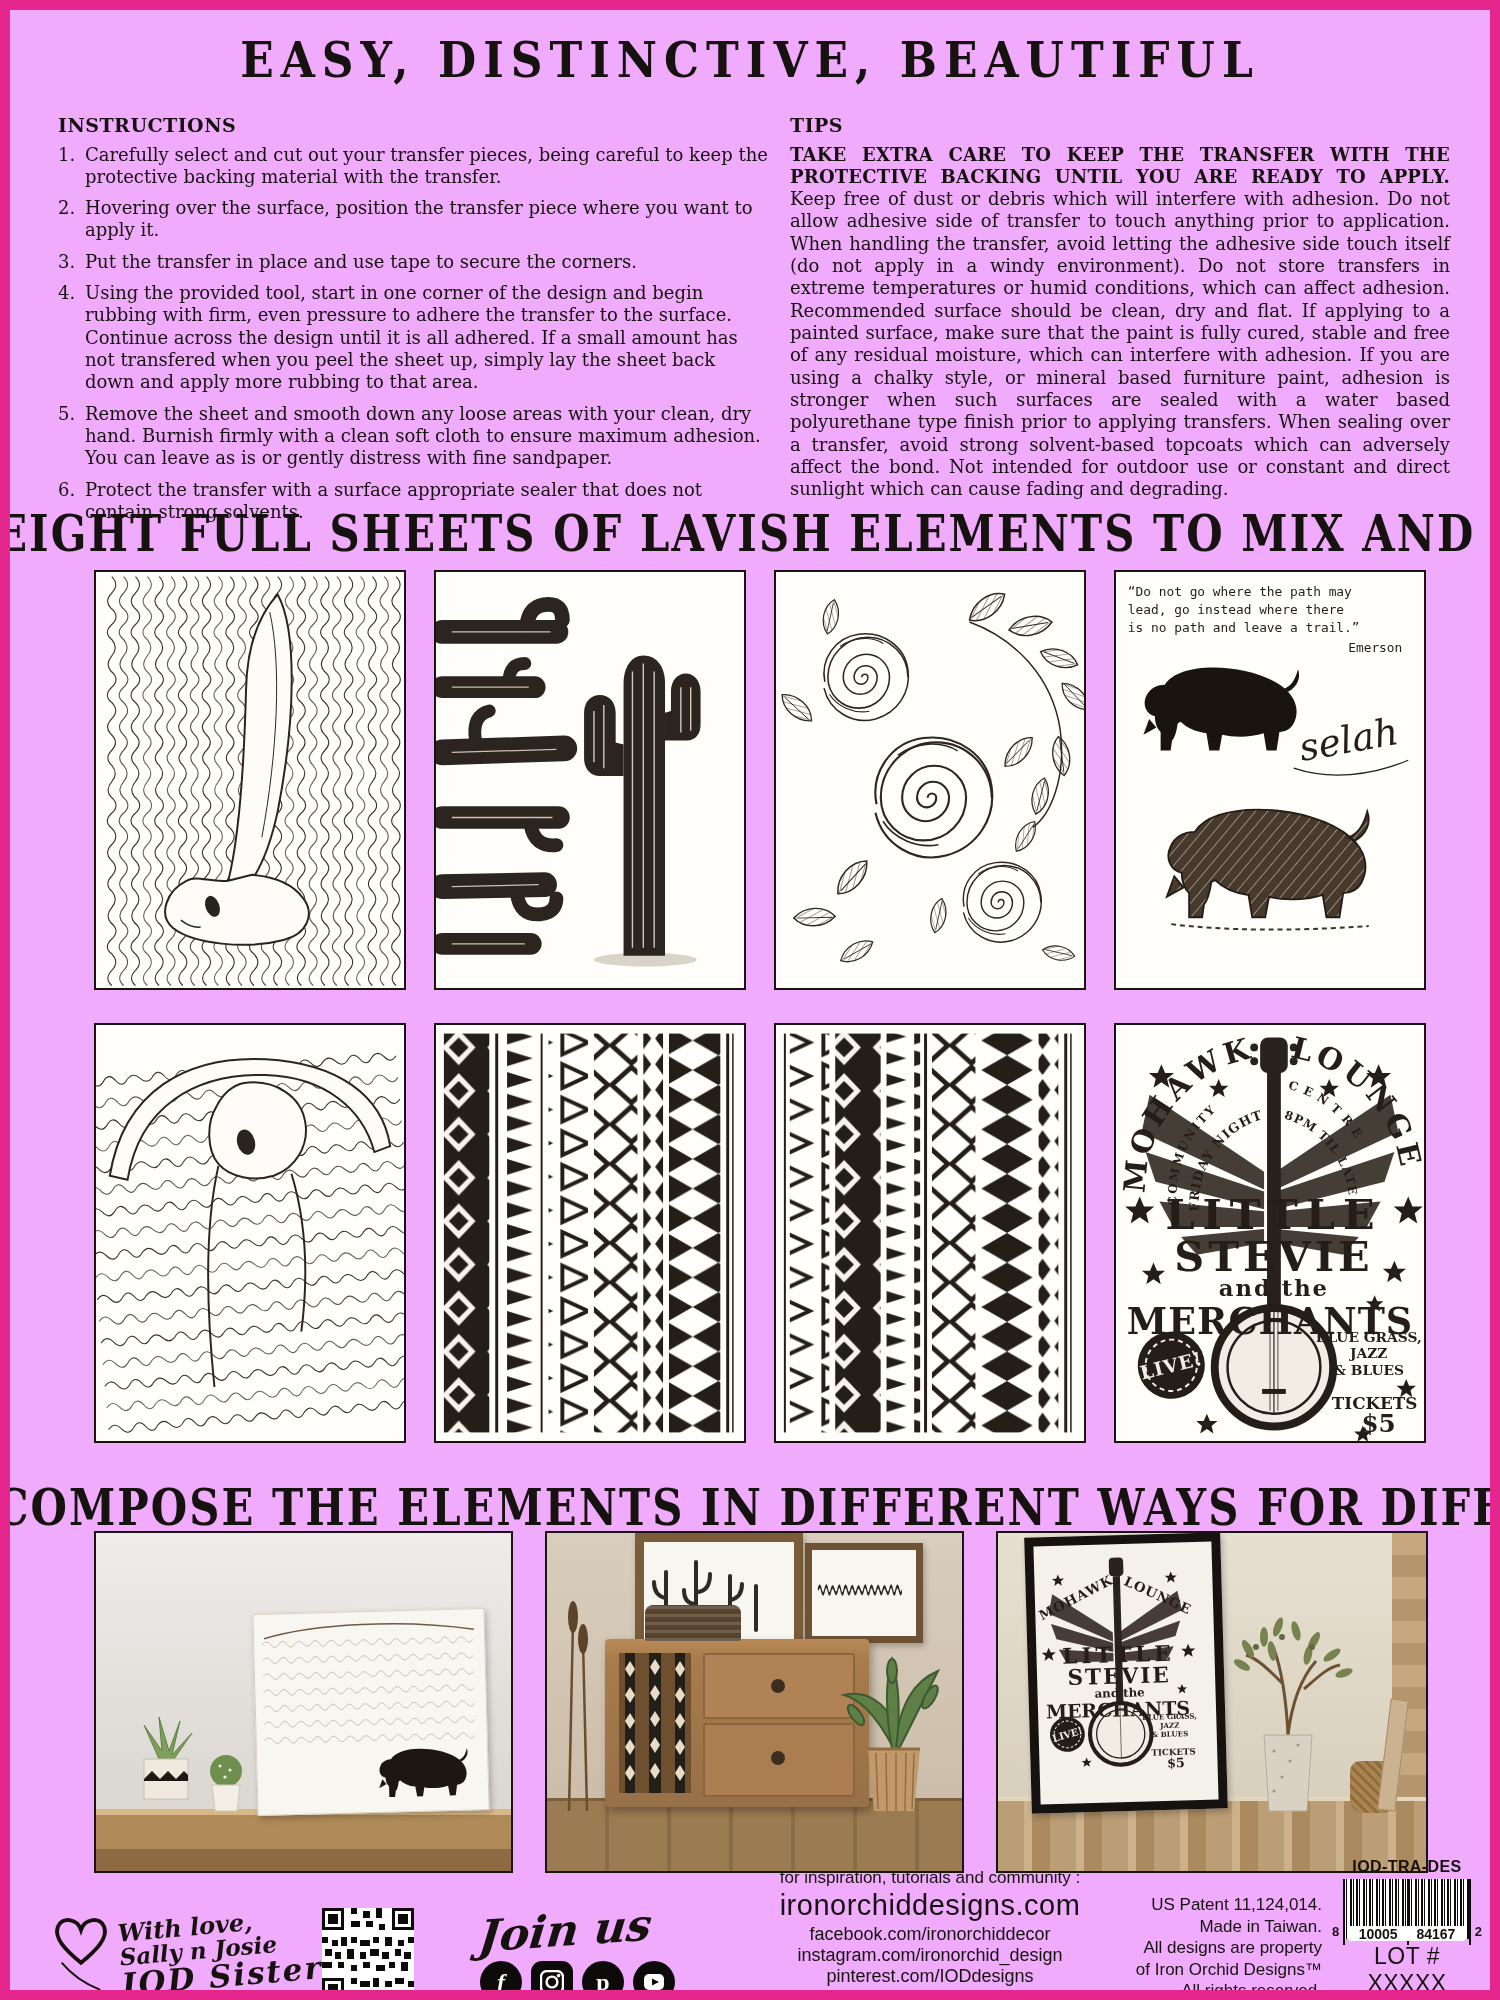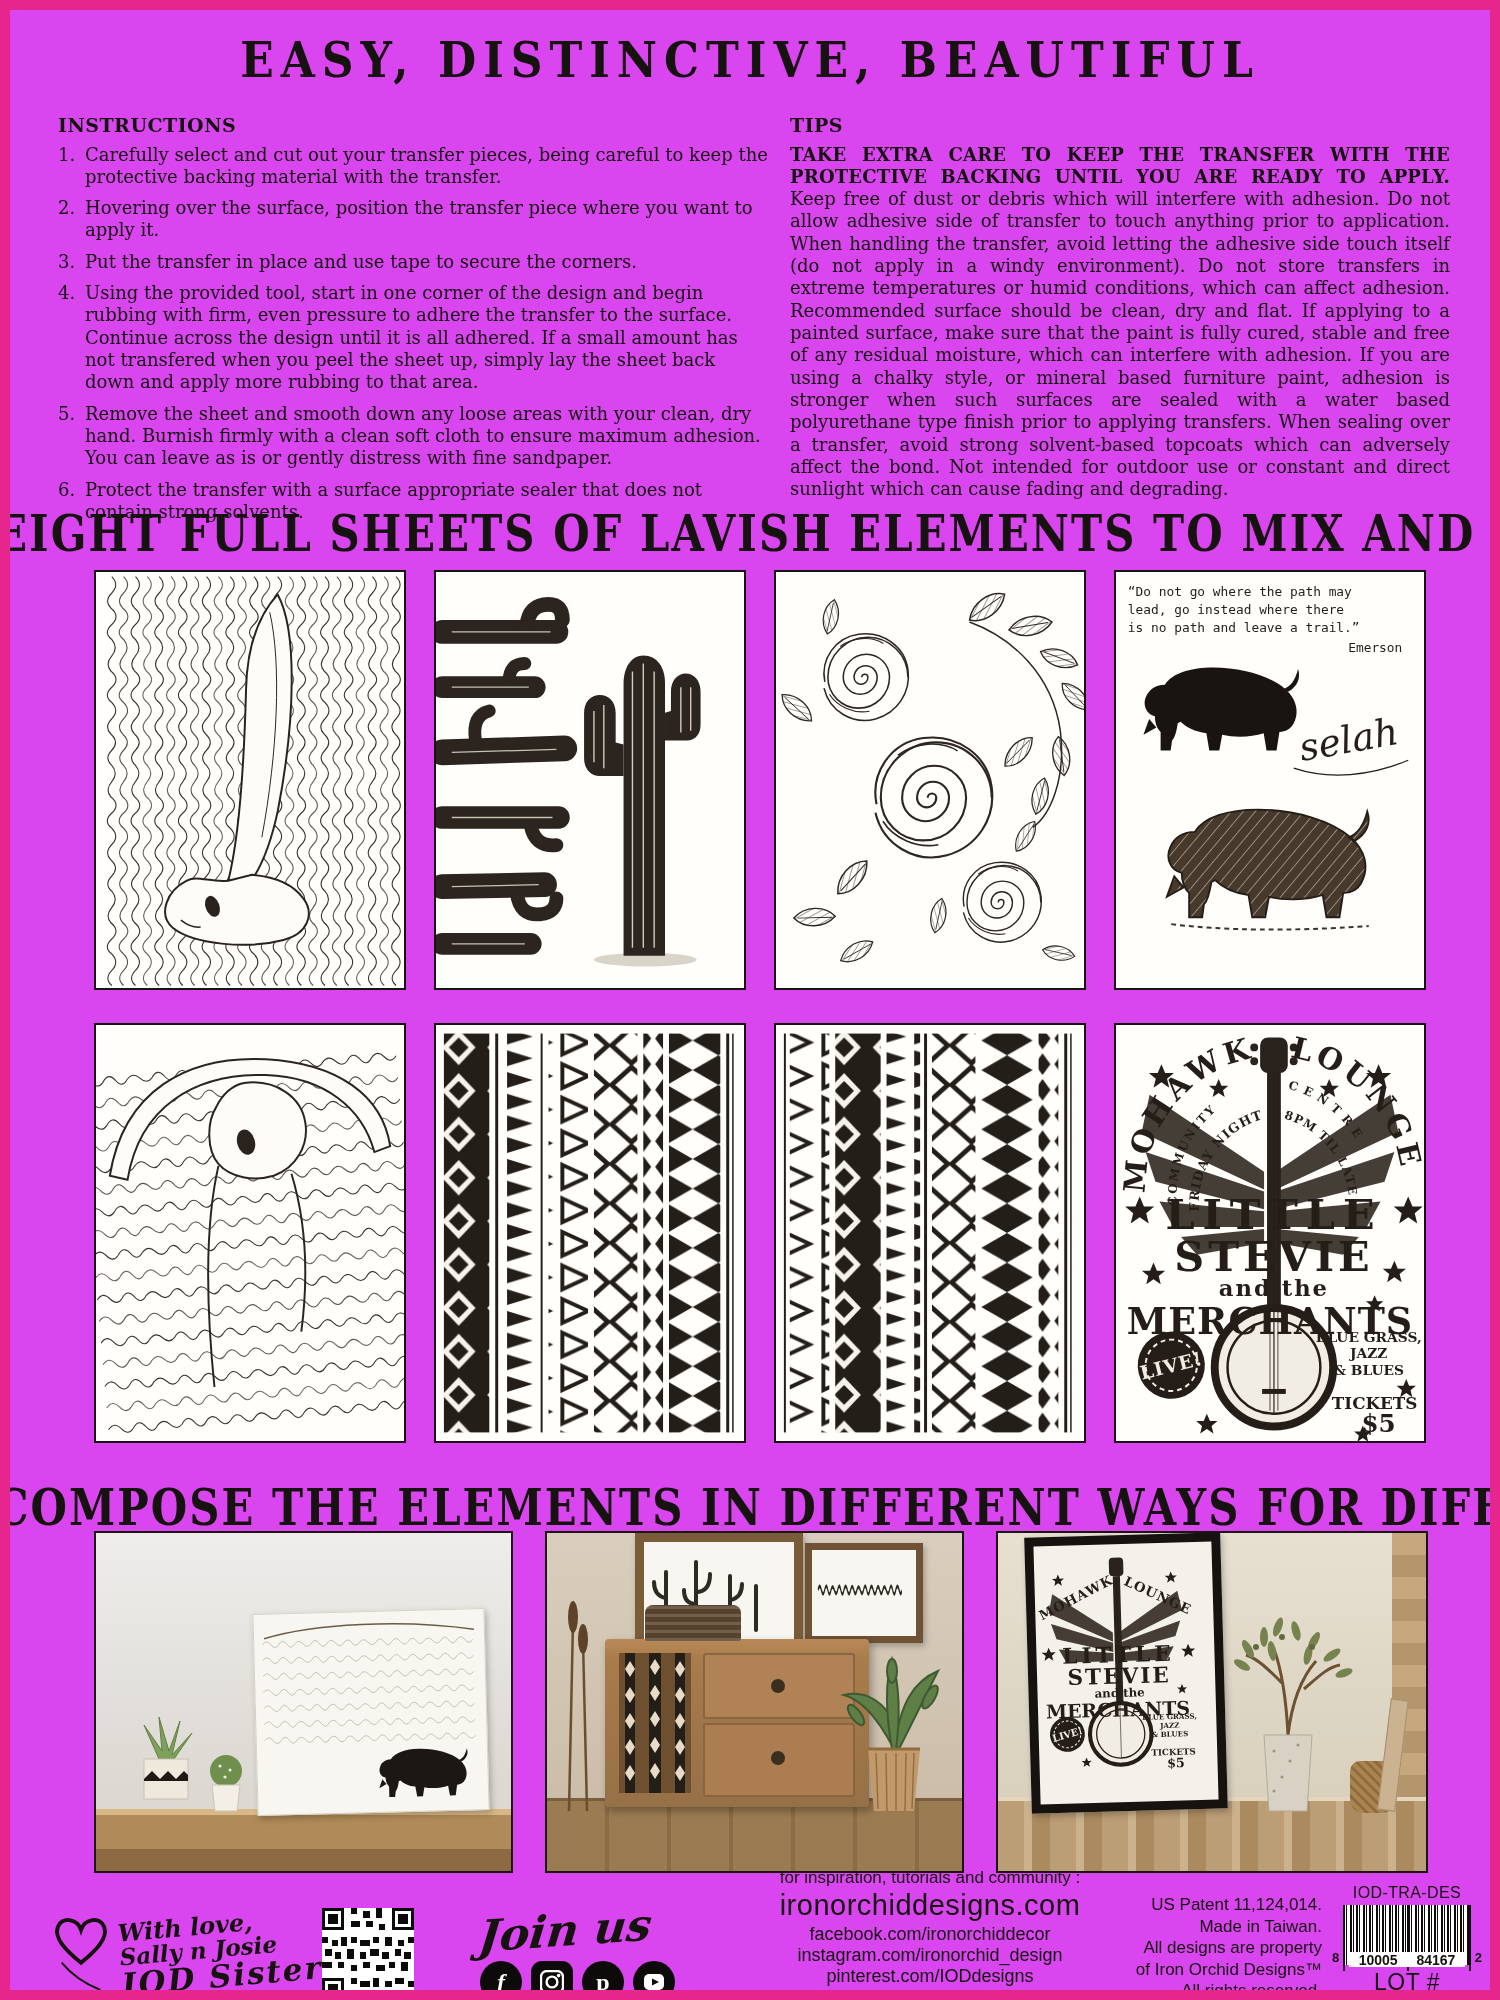--- a/index.html
+++ b/index.html
@@ -1,16 +1,16 @@
 <!DOCTYPE html>
 <html><head>
 <meta charset="utf-8">
 <style>
   html,body{margin:0;padding:0;background:#888;}
-  #page{position:relative;width:1500px;height:2000px;background:#d946ef;border:10px solid #e5268c;box-sizing:border-box;overflow:hidden;font-family:"DejaVu Serif",serif;color:#16120f;}
+  #page{position:relative;width:1500px;height:2000px;background:#f0abfc;border:10px solid #e5268c;box-sizing:border-box;overflow:hidden;font-family:"DejaVu Serif",serif;color:#16120f;}
   .abs{position:absolute;}
   
   .title{left:0;right:0;top:24px;text-align:center;font-size:44px;font-weight:700;letter-spacing:7px;transform:scaleY(1.12);}
   .bighead{left:0;right:0;text-align:center;font-size:41px;font-weight:700;letter-spacing:2px;transform:scale(1.02,1.22);white-space:nowrap;}
   
   .col{font-size:18px;line-height:1.24;}
   .col h3{margin:0 0 6px 0;font-size:19px;letter-spacing:.5px;}
   ol.instr{margin:0;padding:0;list-style:none;}
   ol.instr li{position:relative;padding-left:27px;margin-bottom:9px;}
   ol.instr li .num{position:absolute;left:0;top:0;}
@@ -30,21 +30,21 @@
   .joinword{font-size:44px;transform:skewX(-10deg) rotate(-4deg);}
   .social{display:flex;gap:9px;margin-top:6px;}
   .sicon{width:42px;height:42px;border-radius:50%;background:#0d0b09;color:#fff;display:flex;align-items:center;justify-content:center;font-family:"Liberation Sans",sans-serif;font-weight:700;font-size:24px;}
   .sicon.square{border-radius:11px;}
   .community{font-family:"Liberation Sans",sans-serif;text-align:center;}
   .community .intro{font-size:17px;}
   .community .site{font-size:29px;letter-spacing:.5px;margin:1px 0 2px;}
   .community .lnk{font-size:18px;line-height:1.17;}
   .legal{font-family:"Liberation Sans",sans-serif;text-align:right;font-size:17px;line-height:1.27;}
   .prod{font-family:"Liberation Sans",sans-serif;text-align:center;}
-  .sku{font-size:16px;font-weight:400;letter-spacing:.4px;margin-top:26px;}
+  .sku{font-size:16px;font-weight:700;letter-spacing:.4px;}
   .bars{position:relative;width:132px;height:60px;margin:3px auto 0;background:repeating-linear-gradient(90deg,#0d0b09 0 2px,#fff 2px 3px,#0d0b09 3px 4px,#fff 4px 7px,#0d0b09 7px 9px,#fff 9px 10px,#0d0b09 10px 11px,#fff 11px 13px);}
   .bars:before,.bars:after{content:"";position:absolute;top:0;bottom:-6px;width:2px;background:#0d0b09;}
   .bars:before{left:0;} .bars:after{right:0;}
   .bars .mid{position:absolute;top:0;bottom:-6px;left:64px;width:2px;background:#0d0b09;}
   .bars .dstrip{position:absolute;left:6px;right:6px;bottom:-2px;height:15px;background:#fff;display:flex;justify-content:space-around;font-size:14px;font-weight:700;}
   .bcrow{display:flex;align-items:flex-end;justify-content:center;gap:4px;font-size:13px;font-weight:700;}
   .lot{font-size:23px;margin-top:4px;letter-spacing:.5px;}
   
   .shelfwood{position:absolute;left:0;right:0;bottom:0;height:62px;background:linear-gradient(#d9b888 0 6px,#b08a58 6px 40px,#8d6a42 40px 100%);}
   .plank-floor{position:absolute;left:0;right:0;bottom:0;height:70px;background:repeating-linear-gradient(90deg,#9b7b52 0 58px,#8a6c46 58px 62px);border-top:3px solid #7c5f3d;}

